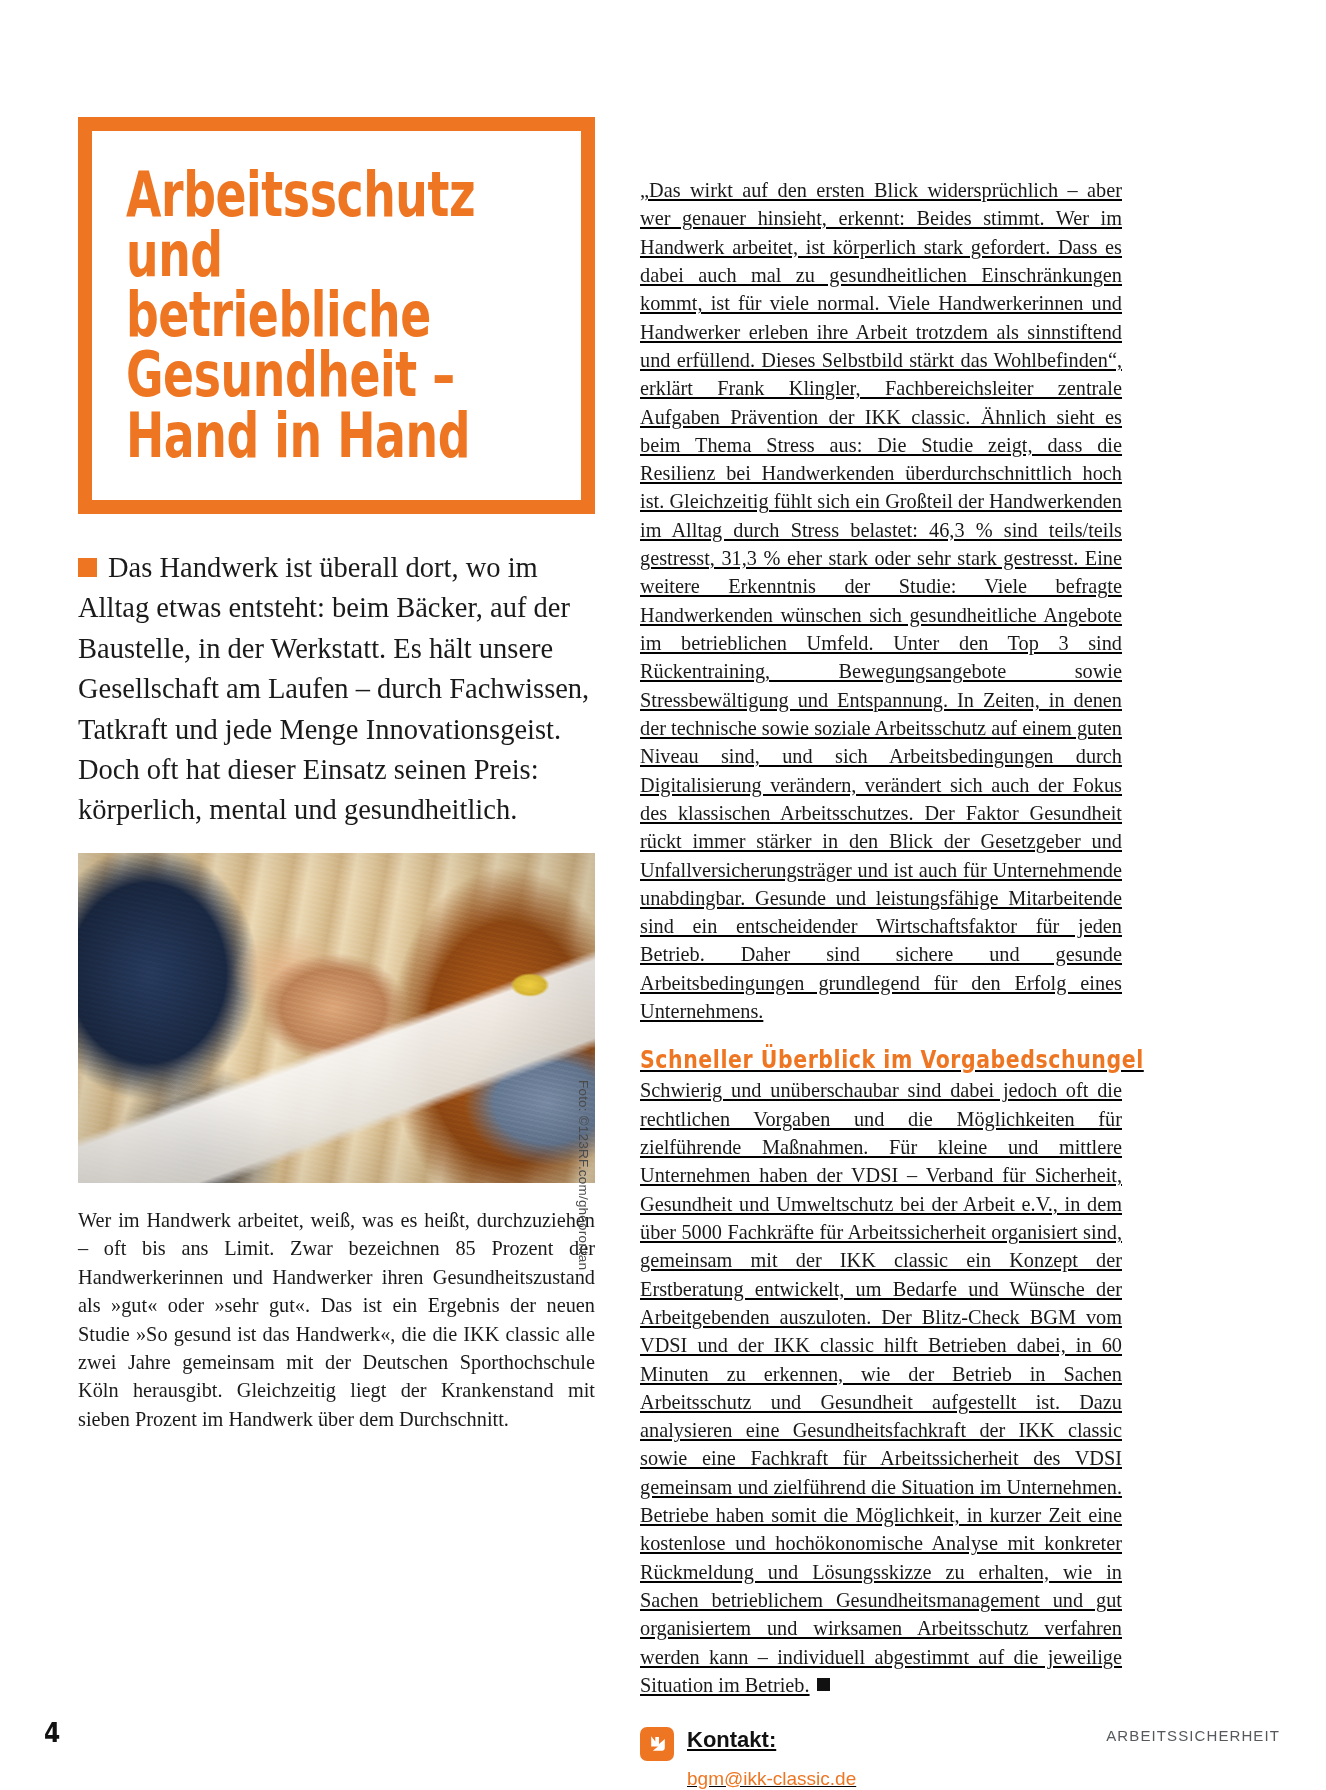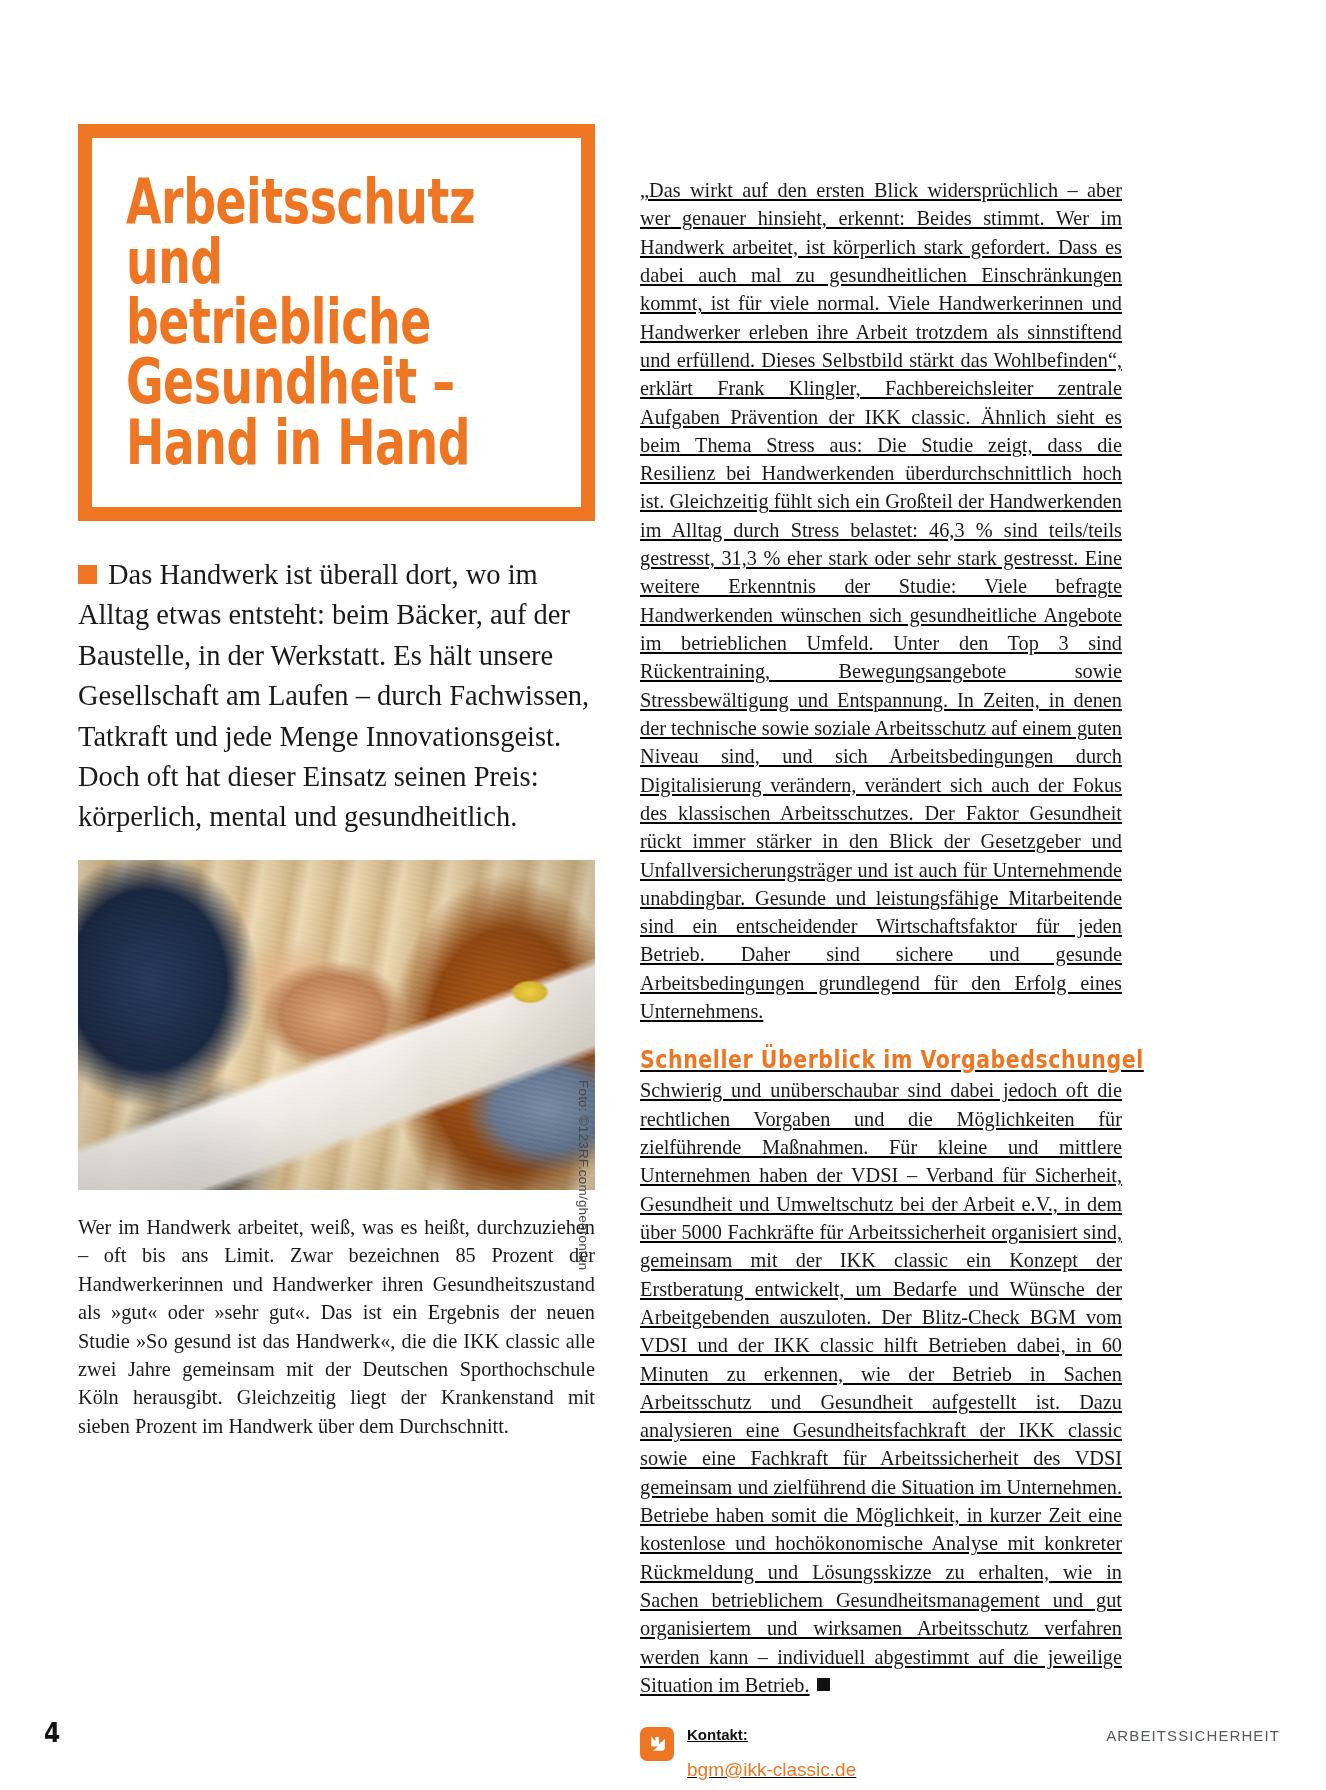--- a/index.html
+++ b/index.html
@@ -13,21 +13,21 @@
     height: 1790px;
     background: #ffffff;
     font-family: "Liberation Serif", serif;
     overflow: hidden;
   }
 
   
   .col-left {
     position: absolute;
     left: 78px;
-    top: 124px;
+    top: 117px;
     width: 517px;
   }
   .col-right {
     position: absolute;
     left: 640px;
     top: 176px;
     width: 482px;
     text-decoration: underline;
   }
 
@@ -187,21 +187,21 @@
     background: #ee7623;
     flex: 0 0 auto;
     position: relative;
     margin-top: 2px;
   }
   .contact-icon svg { position: absolute; left: 6px; top: 6px; }
   .contact-texts { padding-top: 1px; }
   .contact-label {
     font-family: "Liberation Sans", sans-serif;
     font-weight: bold;
-    font-size: 15px;
+    font-size: 22px;
     color: #111;
     line-height: 1.25;
   }
   .contact-mail {
     font-family: "Liberation Sans", sans-serif;
     font-size: 19px;
     color: #ee7623;
     line-height: 1.45;
     margin-top: 11px;
   }

